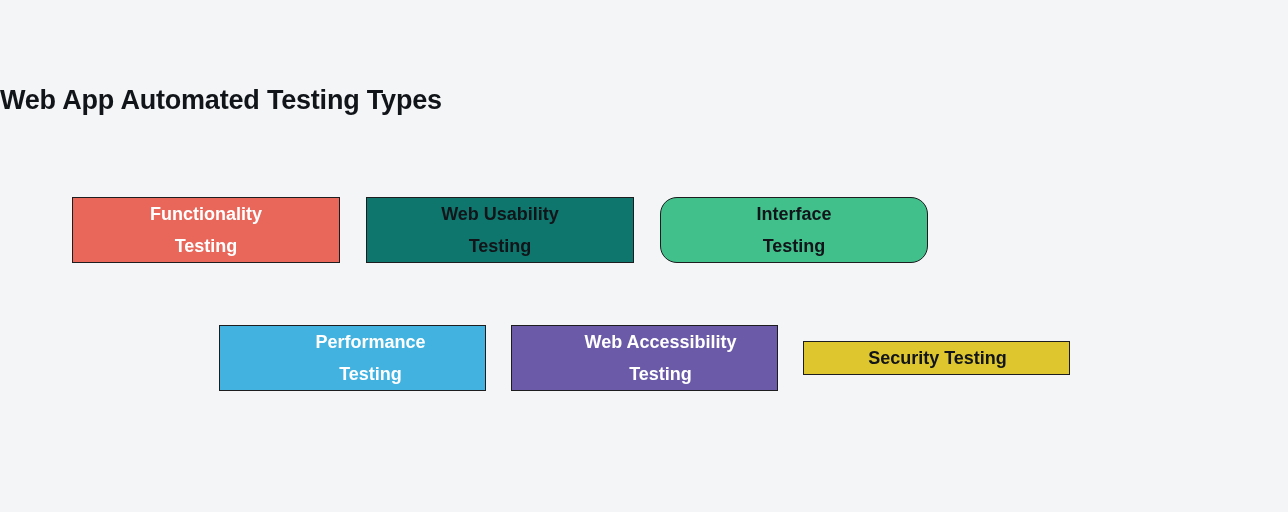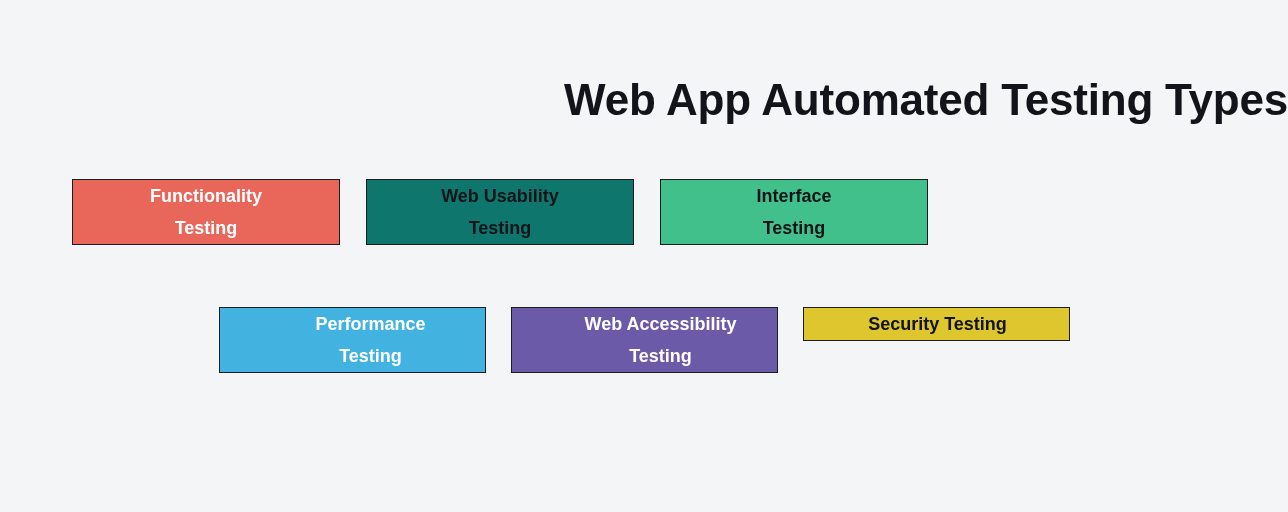--- a/index.html
+++ b/index.html
@@ -17,33 +17,33 @@
     position: relative;
     width: 1288px;
     height: 512px;
     box-sizing: border-box;
   }
   #title {
     position: absolute;
     top: 76px;
     left: 0;
     width: 1288px;
-    text-align: right;
-    font-size: 44px;
+    text-align: left;
+    font-size: 27px;
     font-weight: bold;
     color: #111418;
     letter-spacing: -0.2px;
     line-height: 48px;
     white-space: nowrap;
   }
   .row {
     position: absolute;
     display: flex;
     flex-direction: row;
-    align-items: flex-start;
+    align-items: center;
   }
   #row-1 {
     top: 179px;
     left: 72px;
     width: 1144px;
     height: 102px;
     gap: 26px;
   }
   #row-2 {
     top: 307px;
@@ -90,21 +90,21 @@
     <div class="card" id="card-functionality-testing" style="background: rgb(232, 103, 90); color: rgb(255, 255, 255); border-color: rgb(29, 29, 31);">
       <span class="card-label">Functionality
 Testing</span>
     </div>
 
     <div class="card" id="card-web-usability-testing" style="background: #0f766e; color: rgb(17, 20, 24); border-color: rgb(29, 29, 31);">
       <span class="card-label">Web Usability
 Testing</span>
     </div>
 
-    <div class="card" id="card-interface-testing" style="background: rgb(66, 192, 140); color: rgb(17, 20, 24); border-color: rgb(29, 29, 31);">
+    <div class="card" id="card-interface-testing" style="background: rgb(66, 192, 140); color: rgb(17, 20, 24); border-color: rgb(29, 29, 31); border-radius: 17px;">
       <span class="card-label">Interface
 Testing</span>
     </div>
 
 
   </div>
 
   <div class="row" id="row-2">
 
     <div class="card" id="card-performance-testing" style="background: rgb(66, 179, 224); color: rgb(255, 255, 255); border-color: rgb(29, 29, 31);">

